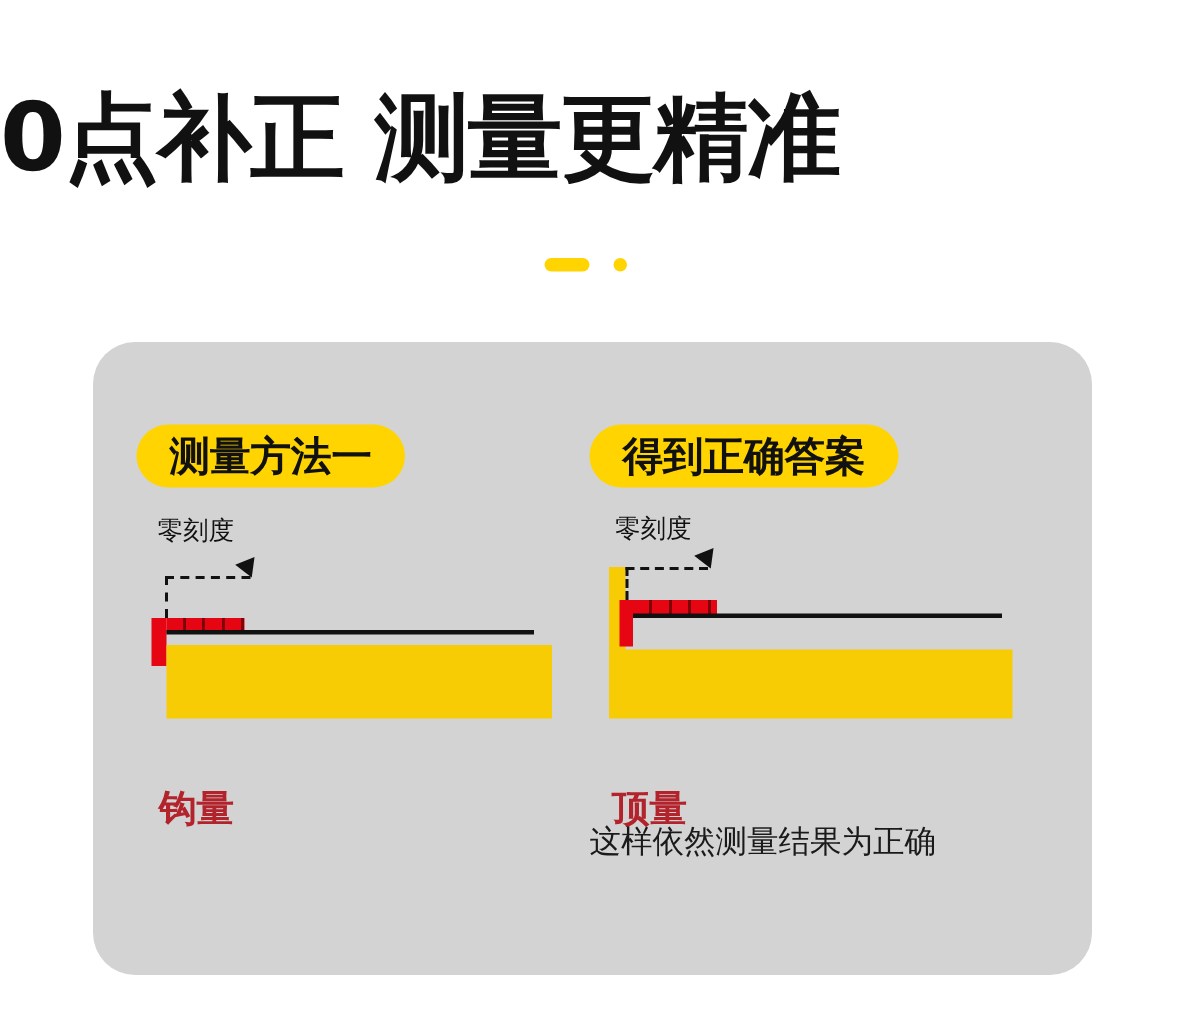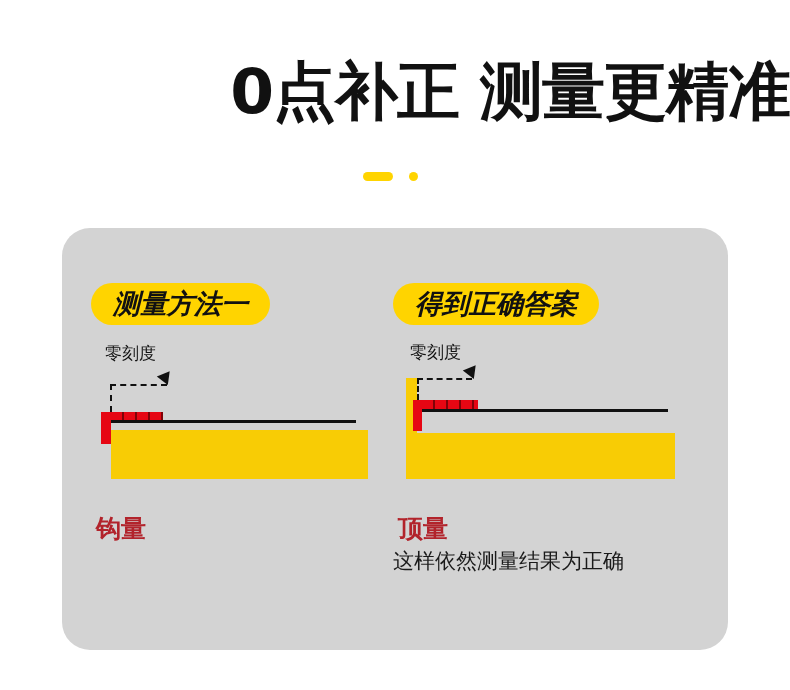--- a/index.html
+++ b/index.html
@@ -4,21 +4,21 @@
 <style>
   html,body{margin:0;padding:0;}
   body{
     width:790px;height:690px;background:#ffffff;position:relative;overflow:hidden;
     font-family:"DejaVu Sans","Liberation Sans",sans-serif;
   }
   .page{position:absolute;inset:0;}
   
   .title{
     position:absolute;left:0;top:44px;width:790px;margin:0;
-    text-align:right;font-size:63px;font-weight:900;color:#111;
+    text-align:left;font-size:63px;font-weight:900;color:#111;
     letter-spacing:-1px;line-height:96px;white-space:nowrap;
   }
   .title-underline{position:absolute;left:0;top:0;width:790px;height:0;}
   .underline-dash{
     position:absolute;left:363px;top:172px;width:30px;height:9px;
     border-radius:5px;background:#ffd400;
   }
   .underline-dot{
     position:absolute;left:409px;top:172px;width:9px;height:9px;
     border-radius:50%;background:#ffd400;
@@ -27,21 +27,21 @@
   .card{
     position:absolute;left:62px;top:228px;width:666px;height:422px;
     background:#d3d3d3;border-radius:28px;
   }
   .panel{position:absolute;top:55px;}
   .panel-left{left:29px;width:300px;}
   .panel-right{left:331px;width:330px;}
   .badge{
     position:absolute;left:0;top:0;height:42px;border-radius:21px;
     background:#ffd400;display:inline-flex;align-items:center;
-    padding:0 22px;font-size:27px;font-weight:700;color:#111;white-space:nowrap;font-style:italic;
+    padding:0 22px;font-size:27px;font-weight:700;color:#111;white-space:nowrap;
   }
   
   .scene{position:absolute;left:0;top:57px;width:300px;height:140px;}
   .zero-label{position:absolute;font-size:17px;color:#111;font-weight:500;white-space:nowrap;}
   .scene-left .zero-label{left:14px;top:2px;}
   .scene-right .zero-label{left:17px;top:1px;}
   .dash-h{position:absolute;border-top:2px dashed #111;height:0;}
   .dash-v{position:absolute;border-left:2px dashed #111;width:0;}
   .scene-left .dash-h{left:19px;top:44px;width:57px;}
   .scene-left .dash-v{left:19px;top:44px;height:28px;}
@@ -65,21 +65,21 @@
   .scene-right .tape-segments{left:29px;top:60px;width:56px;}
   .blade-line{position:absolute;height:3px;background:#111;}
   .scene-left .blade-line{left:20px;top:80px;width:245px;}
   .scene-right .blade-line{left:29px;top:69px;width:246px;}
   .block{position:absolute;background:#f8cc05;}
   .scene-left .block{left:20px;top:90px;width:257px;height:49px;}
   .scene-right .block{left:13px;top:93px;width:269px;height:46px;}
   .wall{position:absolute;left:13px;top:38px;width:11px;height:57px;background:#f8cc05;}
   
   .heading{
-    position:absolute;left:0;top:224px;margin:5px;
+    position:absolute;left:0;top:224px;margin:15px;
     font-size:25px;font-weight:700;color:#b2232b;white-space:nowrap;
   }
   .panel-text{position:absolute;left:0;top:262px;}
   .body-line{
     margin:0;font-size:21px;line-height:32px;color:#1a1a1a;white-space:nowrap;
   }
 </style>
 </head>
 <body>
 

